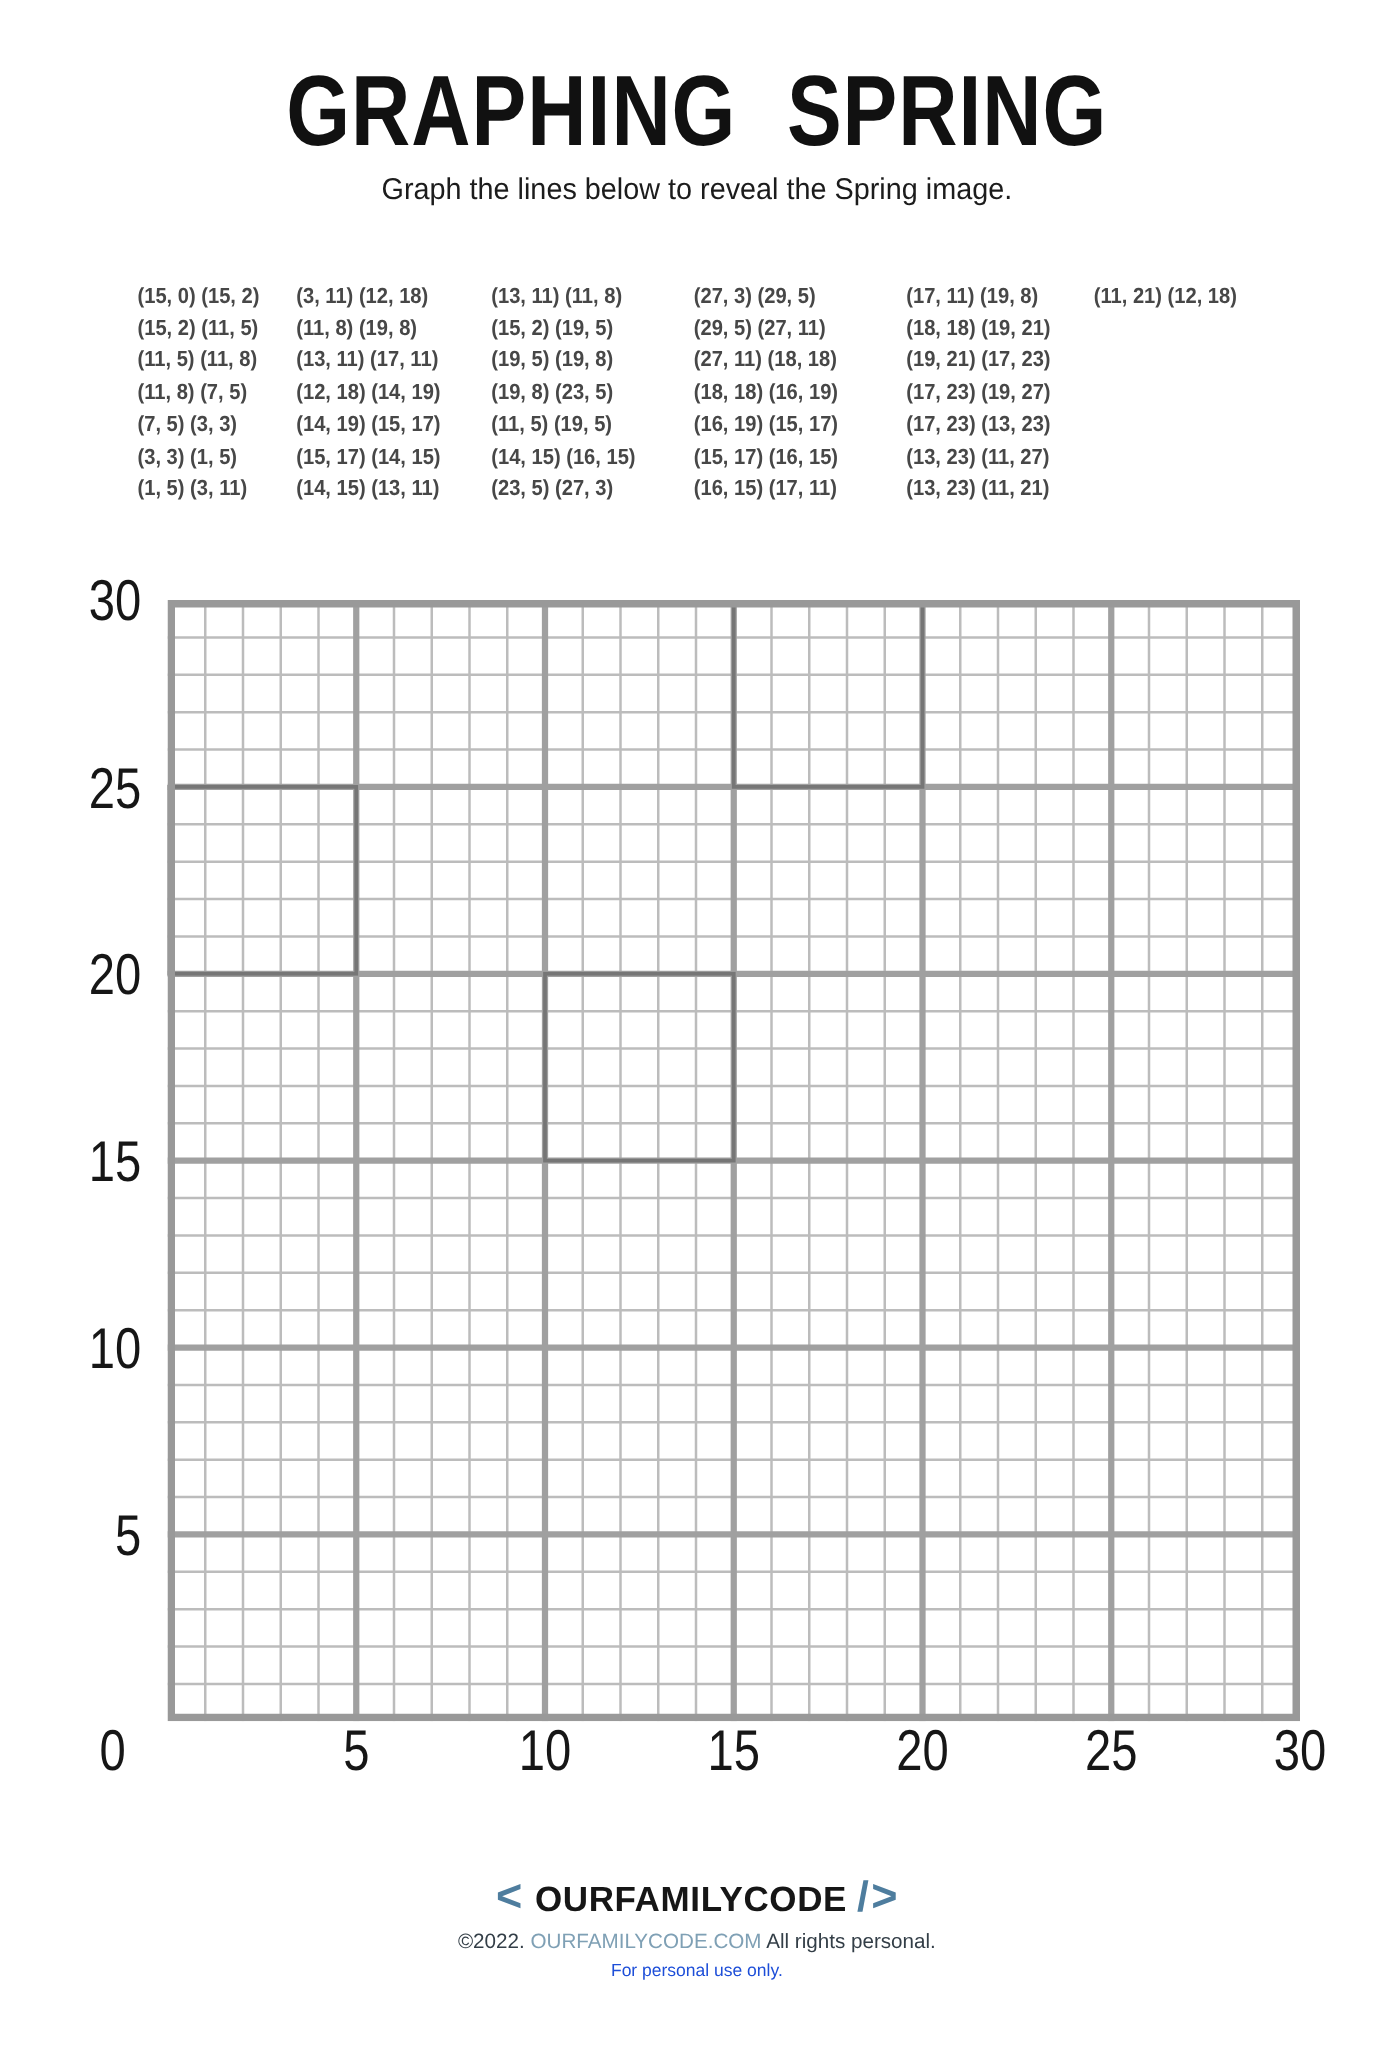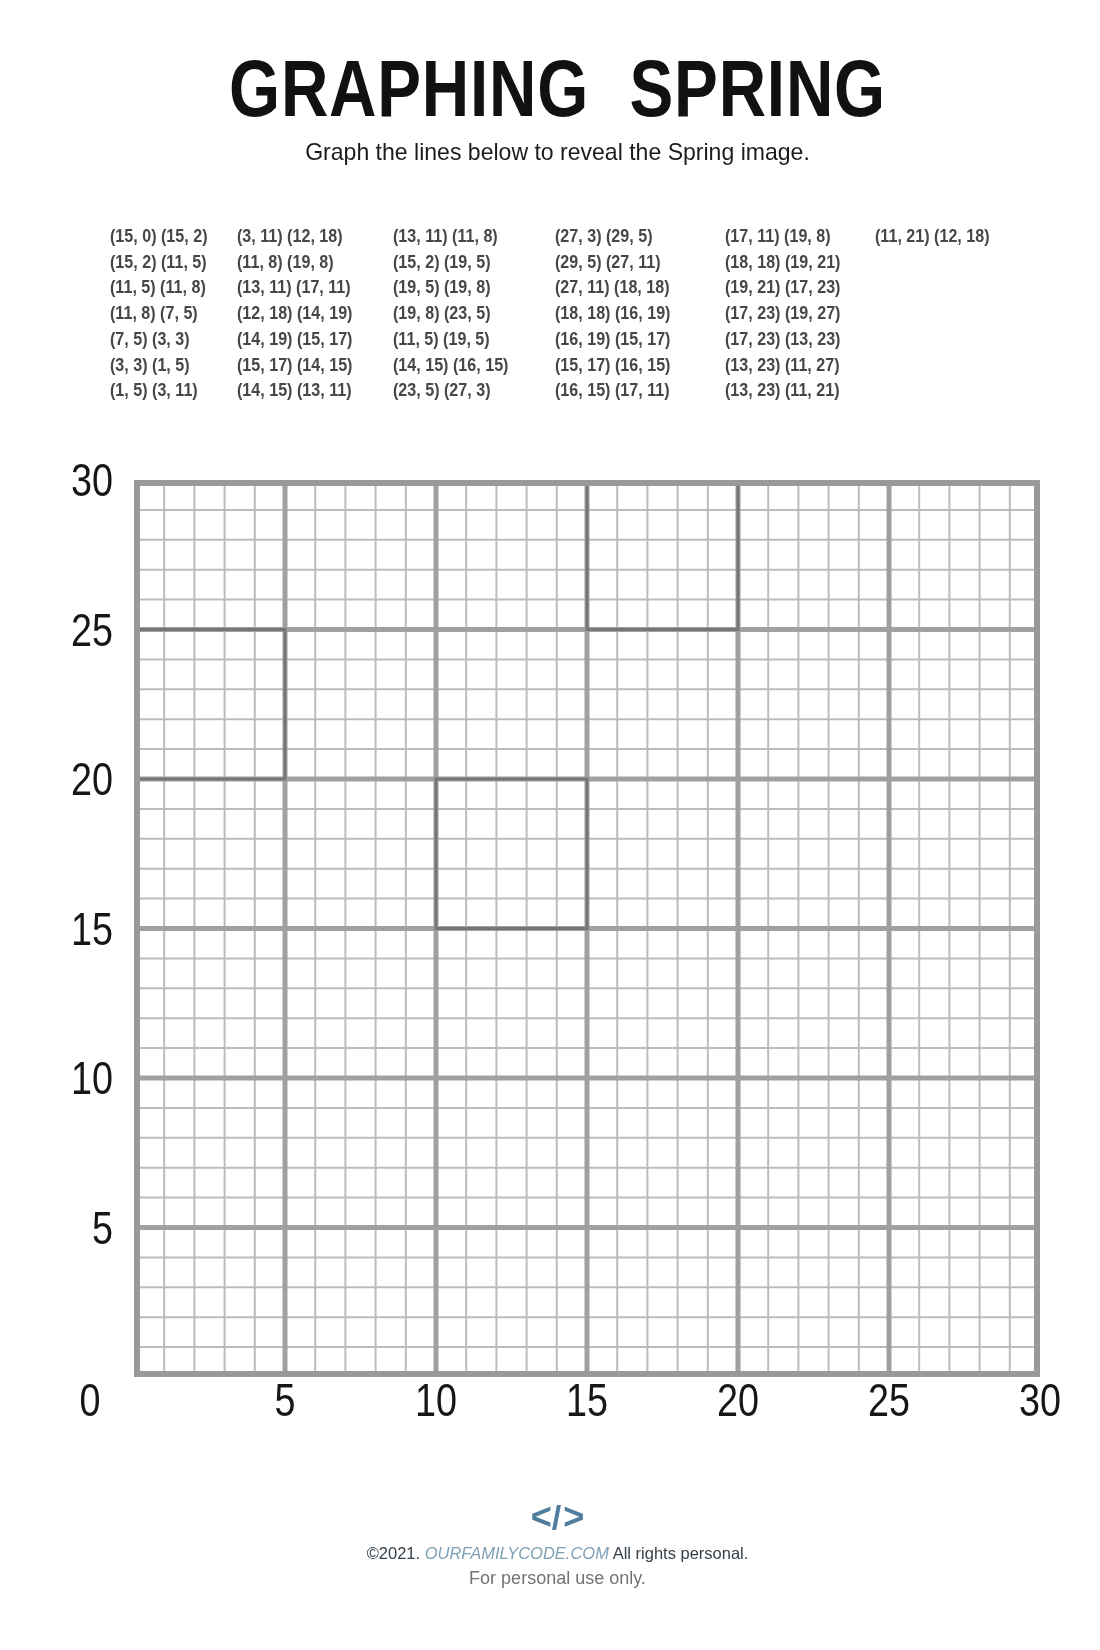--- a/index.html
+++ b/index.html
@@ -37,22 +37,22 @@
   }
   .y-label { text-align:right; transform:scaleX(0.82); transform-origin:100% 50%; }
   .x-label { text-align:center; transform:scaleX(0.82); transform-origin:50% 50%; }
 
   .footer { position:absolute; top:1496px; left:0; width:100%; text-align:center; }
   .logo-line { height:44px; display:flex; justify-content:center; align-items:baseline; }
   .logo-bracket { color:var(--accent,#4e7d9e); font-size:36px; font-weight:700; }
   .logo-name { font-size:28px; font-weight:700; color:#161616; letter-spacing:0.5px; margin:0 8px 0 10px; }
   .logo-slash { color:var(--accent,#4e7d9e); font-size:34px; font-weight:700; margin-right:2px; }
   .copyright { margin-top:4px; font-size:16.5px; color:#333e47; }
-  .copyright .link { color:var(--link,#7fa0b5);font-style:italic; }
-  .personal { margin-top:5px; font-size:18px; color:#737373; }
+  .copyright .link { color:var(--link,#7fa0b5); }
+  .personal { margin-top:5px; font-size:14px; color:#1d4ed8; }
 </style>
 </head>
 <body>
 
 <div class="page">
 
   <div class="title">GRAPHING SPRING</div>
   <div class="subtitle">Graph the lines below to reveal the Spring image.</div>
 
   <div class="coords">
@@ -183,24 +183,25 @@
       <div class="axis-label x-label" style="left: 361px; width: 120px; top: 1374px;">10</div>
       <div class="axis-label x-label" style="left: 512px; width: 120px; top: 1374px;">15</div>
       <div class="axis-label x-label" style="left: 663px; width: 120px; top: 1374px;">20</div>
       <div class="axis-label x-label" style="left: 814px; width: 120px; top: 1374px;">25</div>
       <div class="axis-label x-label" style="left: 965px; width: 120px; top: 1374px;">30</div>
     </div>
 
   <div class="footer">
     <div class="logo-line">
       <span class="logo-bracket">&lt;</span>
+      <span class="logo-name">OURFAMILYCODE</span>
       <span class="logo-slash">/</span>
       <span class="logo-bracket">&gt;</span>
     </div>
     <div class="copyright">
-      <span>©2021.</span>
+      <span>©2022.</span>
       <span class="link">OURFAMILYCODE.COM</span>
       <span>All rights personal.</span>
     </div>
     <div class="personal">For personal use only.</div>
   </div>
 
 </div>
 
 </body></html>

